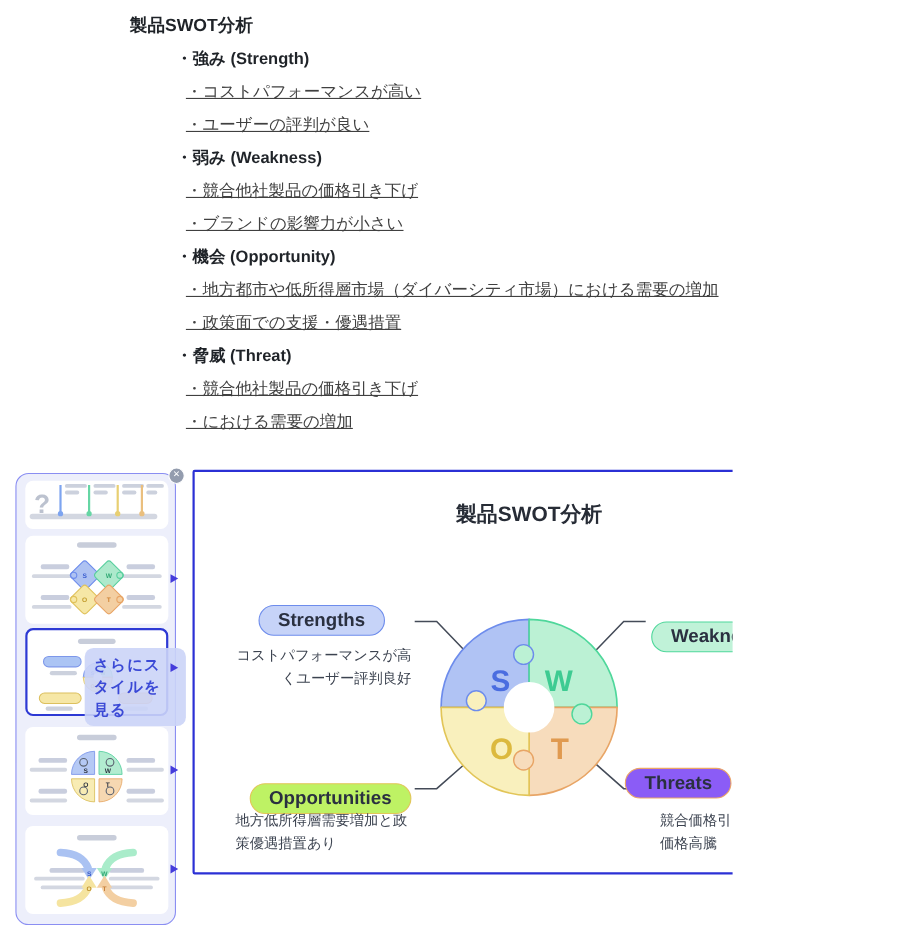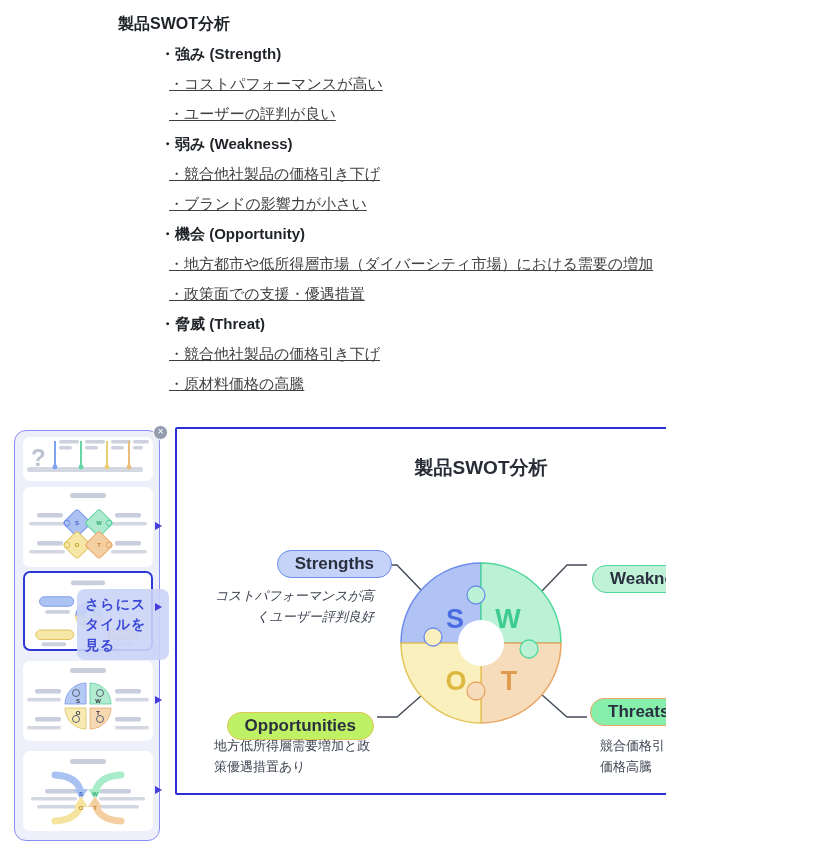--- a/index.html
+++ b/index.html
@@ -38,27 +38,27 @@
     word-break:break-all; cursor:pointer; z-index:5; }
 
   
   .preview { position:absolute; left:175px; top:427px; width:612px; height:368px;
     background:#ffffff; border:2px solid #2b30d5; border-radius:2px; }
   .pv-title { position:absolute; left:0; top:26px; width:608px; text-align:center;
     font-size:19px; font-weight:700; color:#272c36; }
   .pv-svg { position:absolute; left:0; top:0; }
   .pill { position:absolute; padding:3px 17px; border-radius:16px; font-size:17px;
     font-weight:700; color:#2a3040; white-space:nowrap; border:1.5px solid; }
-  .pill-s { right:393px; top:121px; background:#c6d3f8; border-color:#6d8cec; }
+  .pill-s { right:435px; top:121px; background:#c6d3f8; border-color:#6d8cec; }
   .pill-w { left:415px;  top:136px; background:#c0f2d8; border-color:#4fd79b; }
   .pill-o { right:411px; top:283px; background:#bef264; border-color:#e2c558; }
-  .pill-t { left:413px;  top:269px; background:#86efac; border-color:#eba566; }
+  .pill-t { left:391px;  top:269px; background:#8b5cf6; border-color:#eba566; }
   .desc { position:absolute; width:160px; font-size:13px; line-height:1.6;
     color:#3c4350; word-break:break-all; }
-  .desc-s { right:411px; top:157px; text-align:right;font-style:italic; }
+  .desc-s { right:411px; top:157px; text-align:right; }
   .desc-w { left:428px;  top:157px; }
   .desc-o { right:411px; top:307px; text-align:left; }
   .desc-t { left:423px;  top:307px; }
 
   
   .action-card { position:absolute; left:789px; top:431px; width:40px; padding:8px 0;
     background:#fff; border:1px solid #f0f1f6; border-radius:12px;
     box-shadow:0 2px 8px rgba(30,35,90,0.15); display:flex; flex-direction:column;
     align-items:center; gap:11px; }
   .act { background:none; border:none; font-size:15px; color:#3a4150; cursor:pointer;
@@ -75,21 +75,21 @@
     <div class="doc-line doc-i">・コストパフォーマンスが高い</div>
     <div class="doc-line doc-i">・ユーザーの評判が良い</div>
     <div class="doc-line doc-h">・弱み (Weakness)</div>
     <div class="doc-line doc-i">・競合他社製品の価格引き下げ</div>
     <div class="doc-line doc-i">・ブランドの影響力が小さい</div>
     <div class="doc-line doc-h">・機会 (Opportunity)</div>
     <div class="doc-line doc-i">・地方都市や低所得層市場（ダイバーシティ市場）における需要の増加</div>
     <div class="doc-line doc-i">・政策面での支援・優遇措置</div>
     <div class="doc-line doc-h">・脅威 (Threat)</div>
     <div class="doc-line doc-i">・競合他社製品の価格引き下げ</div>
-    <div class="doc-line doc-i">・原材料価格の高騰</div>
+    <div class="doc-line doc-i">・における需要の増加</div>
   </div>
 
   <div class="sidebar">
 
     <div class="close-btn">✕</div>
 
     <div class="thumb t1">
       <svg viewBox="0 0 130 44">
         <text x="8" y="29" font-size="24" font-weight="700" fill="#bcc2cf">?</text>
         <rect x="4" y="30" width="116" height="5" rx="2.5" fill="#d3d7e1"></rect>

